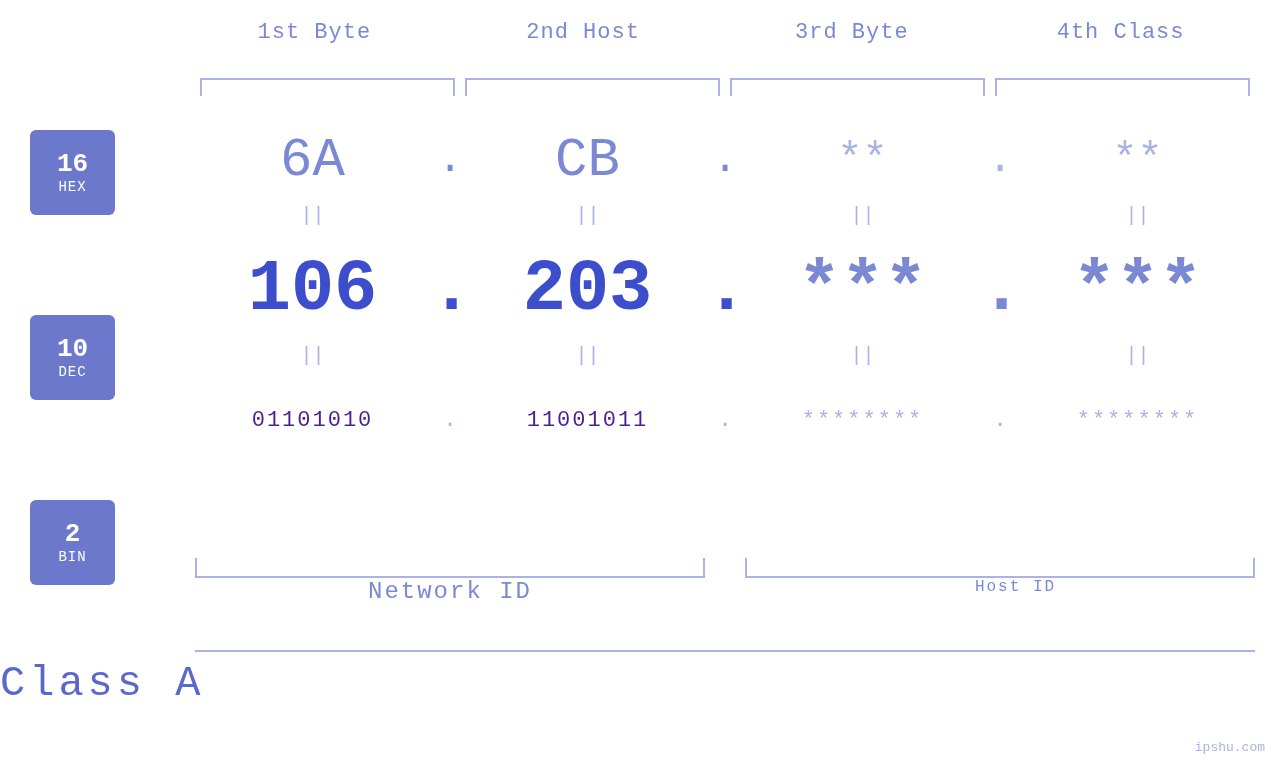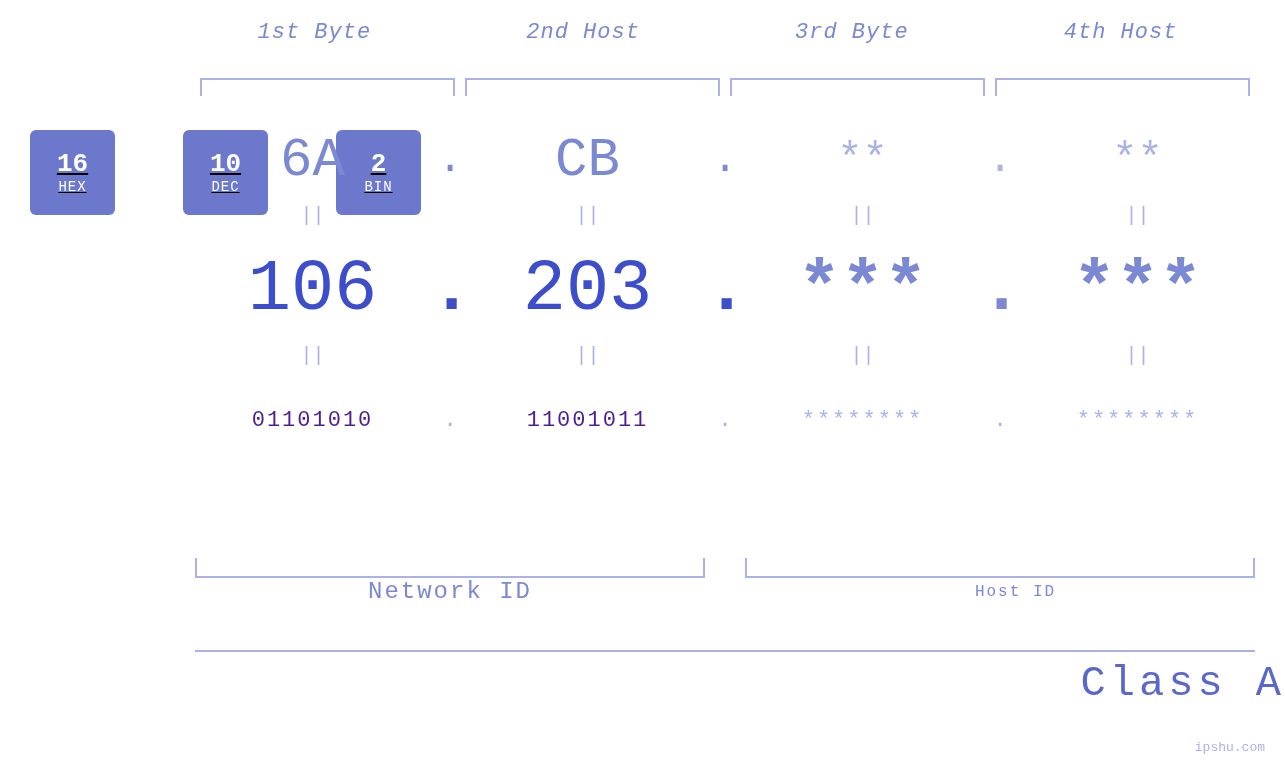--- a/index.html
+++ b/index.html
@@ -22,21 +22,20 @@
       align-items: center;
     }
 
     
     .byte-headers {
       display: flex;
       position: absolute;
       top: 20px;
       left: 180px;
       right: 30px;
-      font-style: italic;
     }
 
     .byte-header {
       flex: 1;
       text-align: center;
       color: #7b89d4;
       font-size: 22px;
       font-family: 'Courier New', Courier, monospace;
       letter-spacing: 1px;
     }
@@ -59,23 +58,22 @@
       border-right: 2px solid #aab2e8;
       margin: 0 5px;
     }
 
     
     .side-labels {
       position: absolute;
       left: 30px;
       top: 130px;
       display: flex;
-      flex-direction: row;
-      gap: 68px;
-      text-decoration: underline;
+      flex-direction: column;
+      gap: 100px;
     }
 
     .side-label-box {
       width: 85px;
       height: 85px;
       background: #6b78cc;
       border-radius: 6px;
       display: flex;
       flex-direction: column;
       align-items: center;
@@ -151,21 +149,21 @@
     }
 
     .dot-hex {
       color: #7b89d4;
       font-size: 42px;
     }
 
     .dec-value {
       color: #3d4ecc;
       font-size: 72px;
-      font-weight: normal;
+      font-weight: bold;
       font-family: 'Courier New', Courier, monospace;
     }
 
     .dec-hidden {
       color: #7b89d4;
       font-size: 72px;
       font-weight: bold;
       font-family: 'Courier New', Courier, monospace;
     }
 
@@ -239,21 +237,20 @@
       border-left: 2px solid #aab2e8;
       border-right: 2px solid #aab2e8;
     }
 
     .bottom-labels-area {
       position: absolute;
       top: 578px;
       left: 195px;
       right: 30px;
       display: flex;
-      align-items: center;
       gap: 31px;
     }
 
     .network-id-label {
       width: calc(50% - 20px);
       text-align: center;
       color: #7b89d4;
       font-size: 24px;
       font-family: 'Courier New', Courier, monospace;
       letter-spacing: 2px;
@@ -276,21 +273,21 @@
       left: 195px;
       right: 30px;
       border-top: 2px solid #aab2e8;
     }
 
     .class-a-label {
       position: absolute;
       top: 660px;
       left: 0;
       right: 0;
-      text-align: right;
+      text-align: left;
       color: #5a68cc;
       font-size: 42px;
       font-family: 'Courier New', Courier, monospace;
       letter-spacing: 4px;
     }
 
     .watermark {
       position: absolute;
       bottom: 12px;
       right: 20px;
@@ -301,21 +298,21 @@
   </style>
 </head>
 <body>
 
 <div class="main-container">
 
   <div class="byte-headers">
     <div class="byte-header">1st Byte</div>
     <div class="byte-header">2nd Host</div>
     <div class="byte-header">3rd Byte</div>
-    <div class="byte-header">4th Host</div>
+    <div class="byte-header">4th Class</div>
   </div>
 
   <div class="bracket-row">
     <div class="bracket"></div>
     <div class="bracket"></div>
     <div class="bracket"></div>
     <div class="bracket"></div>
   </div>
 
   <div class="side-labels">

